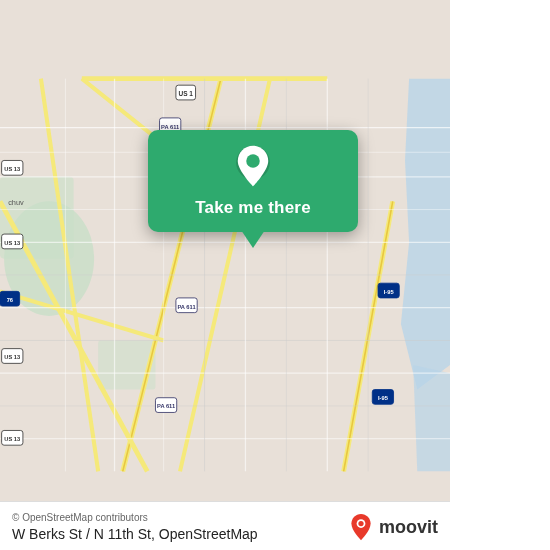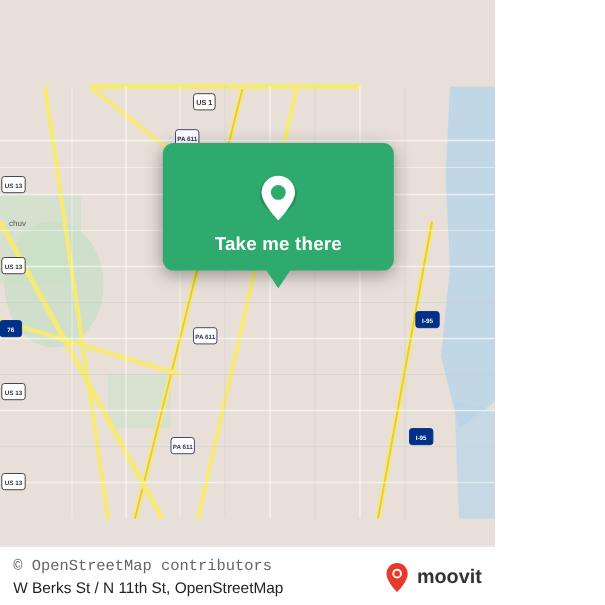--- a/index.html
+++ b/index.html
@@ -33,21 +33,21 @@
     #popup-card {
       position: absolute;
       top: 130px;
       left: 148px;
       width: 210px;
       background: #2eaa6e;
       border-radius: 10px;
       display: flex;
       flex-direction: column;
       align-items: center;
-      padding: 28px 20px 14px;
+      padding: 14px 20px 14px;
       box-shadow: 0 4px 16px rgba(0,0,0,0.35);
       z-index: 10;
     }
 
     #popup-card::after {
       content: '';
       position: absolute;
       bottom: -16px;
       left: 50%;
       transform: translateX(-50%);
@@ -87,24 +87,23 @@
       z-index: 20;
       border-top: 1px solid #ddd;
     }
 
     #bottom-left {
       display: flex;
       flex-direction: column;
     }
 
     #attribution {
-      font-size: 14px;
+      font-size: 10px;
       color: #666;
       margin-bottom: 3px;
-      font-family: Liberation Mono, monospace;
     }
 
     #location-label {
       font-size: 14px;
       color: #222;
       font-weight: 500;
     }
 
     #moovit-logo {
       display: flex;

